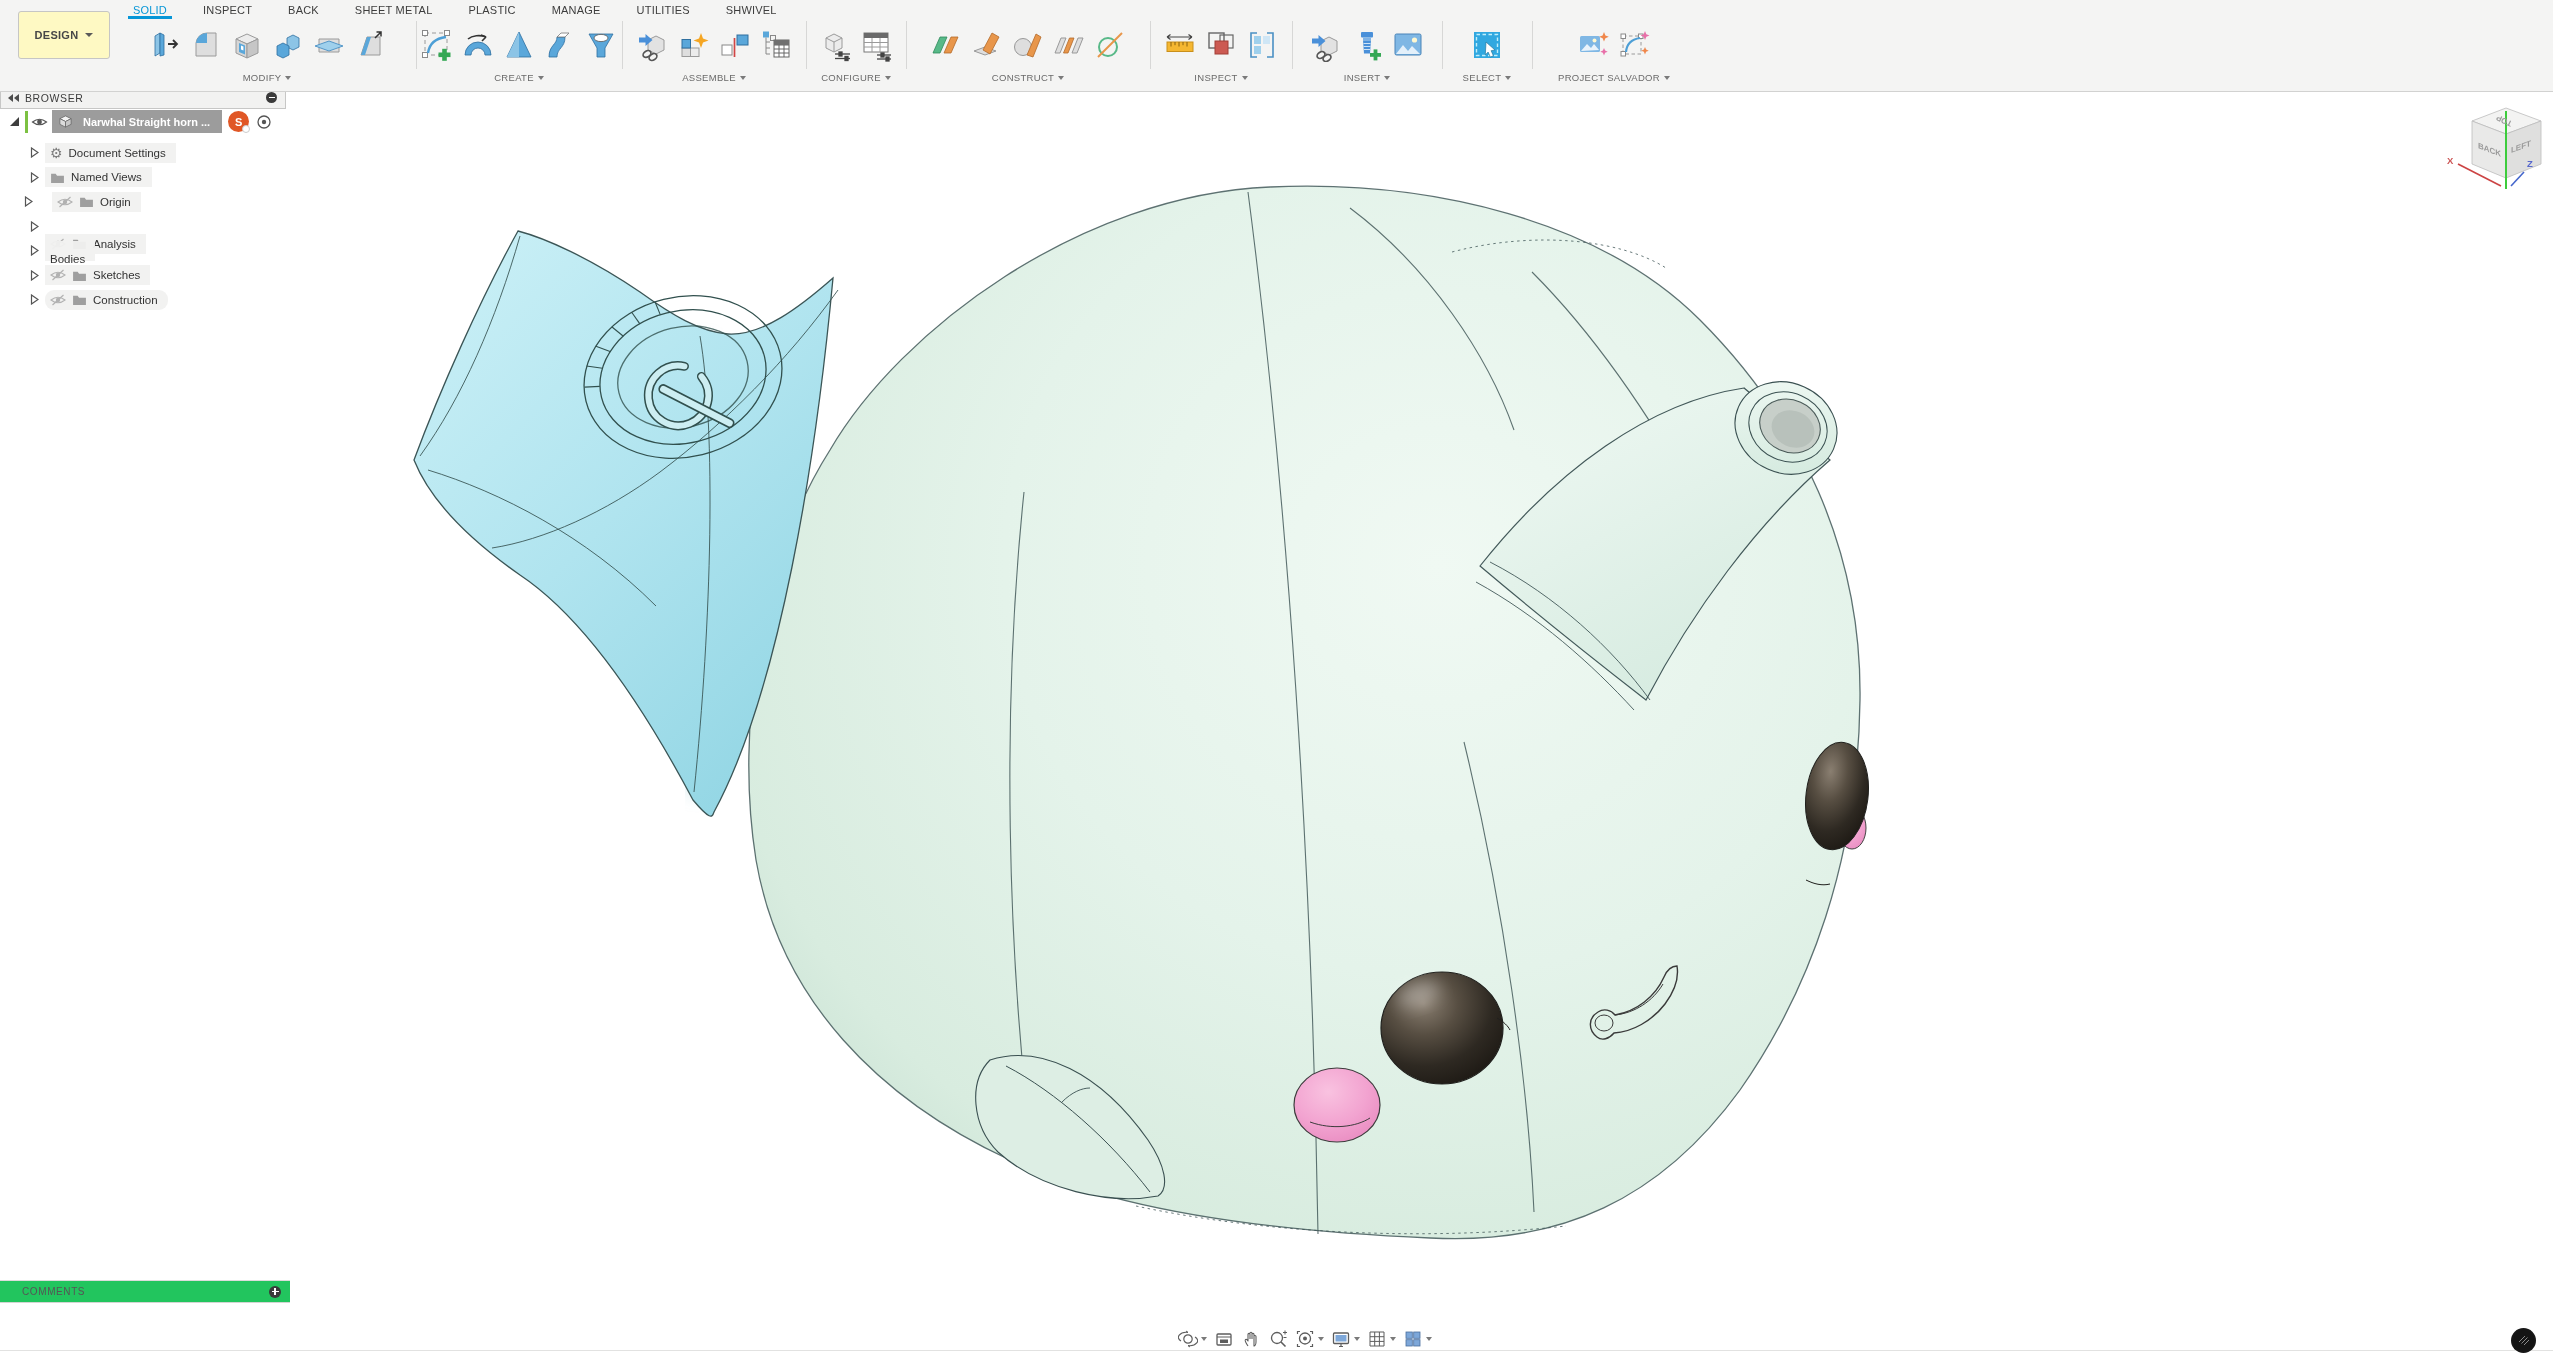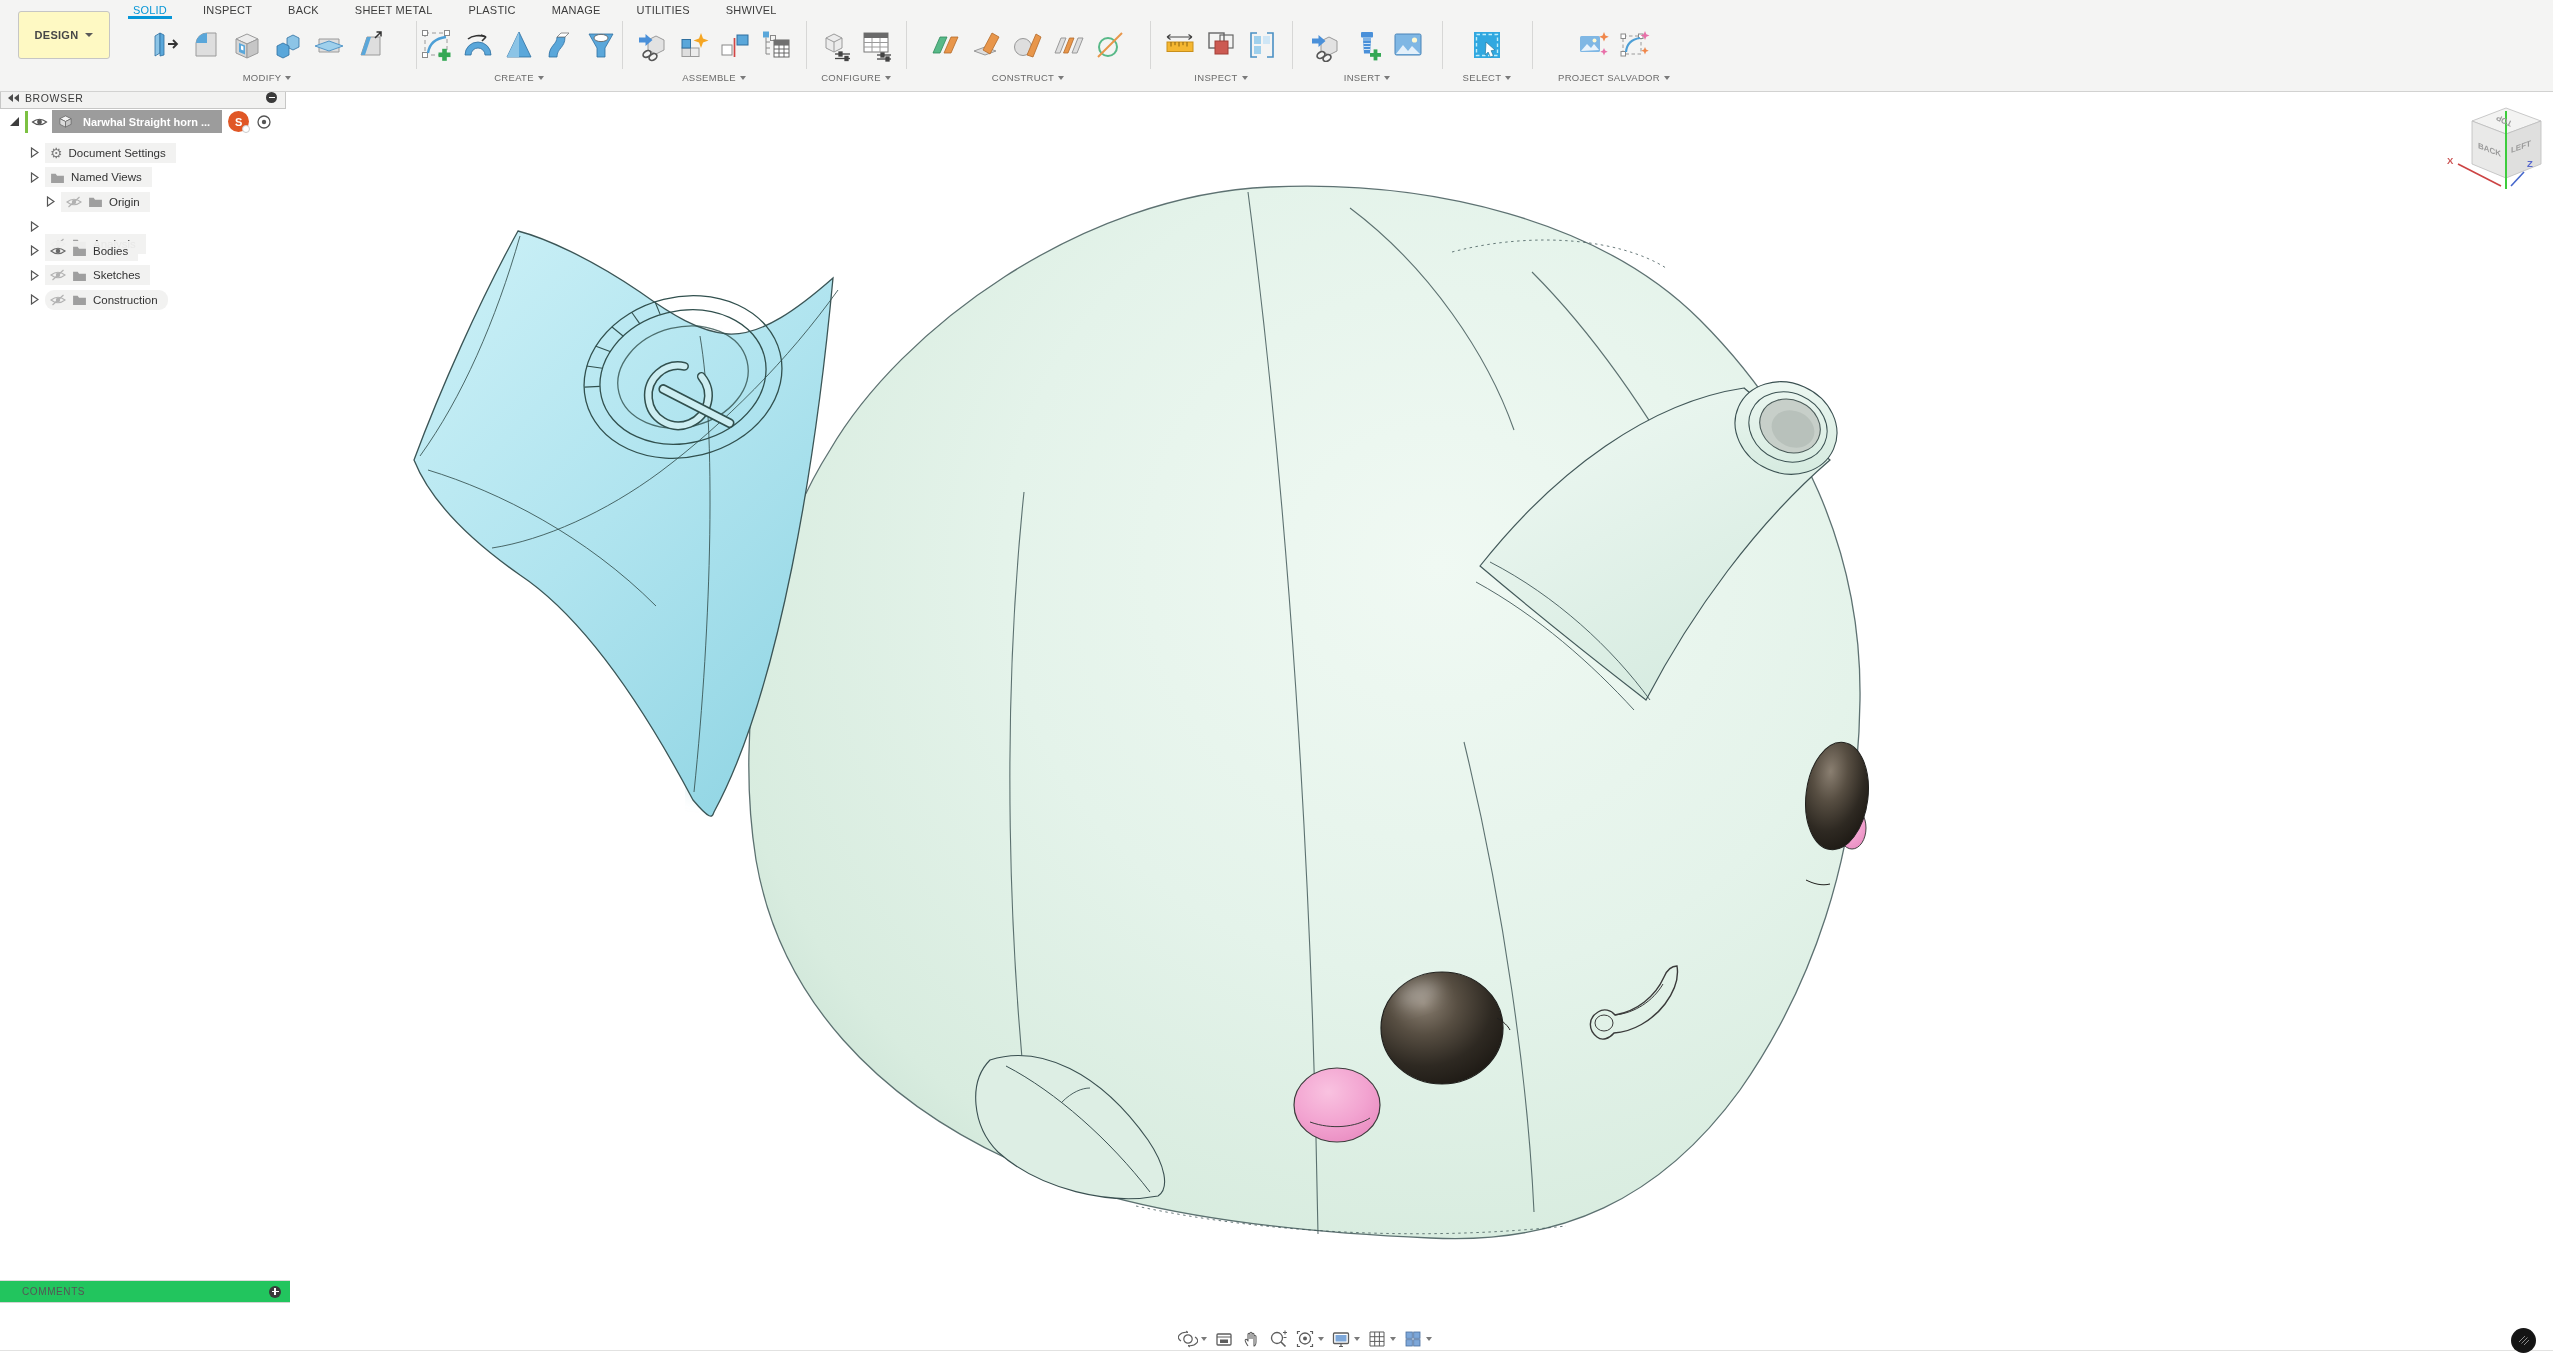--- a/index.html
+++ b/index.html
@@ -551,21 +551,21 @@
         <path d="M1.5,1 L8,5.5 L1.5,10 Z" fill="none" stroke="#555" stroke-width="1.2"></path>
         </svg>
       <span class="chip" style="margin-left:6px;">
         <svg width="15" height="11" viewBox="0 0 16 12">
           <path d="M1,2 h5 l1.5,2 H15 v8 H1 Z" fill="#9f9f9f"></path>
           </svg>
         <span class="rlabel">Named Views</span>
       </span>
     </div>
 
-    <div class="brow" style="left:46px;top:105px;">
+    <div class="brow" style="left:24px;top:105px;gap:13px;">
       <svg class="exp" viewBox="0 0 9 11">
         <path d="M1.5,1 L8,5.5 L1.5,10 Z" fill="none" stroke="#555" stroke-width="1.2"></path>
         </svg>
       <span class="chip" style="margin-left:6px;">
         <svg width="16" height="12" viewBox="0 0 16 12">
           <path d="M1,6 Q8,.5 15,6 Q8,11.5 1,6 Z" fill="none" stroke="#b2b2b2" stroke-width="1.1"></path>
           <circle cx="8" cy="6" r="2.2" fill="#b2b2b2"></circle>
             <line x1="2.5" y1="11" x2="13.5" y2="1" stroke="#b2b2b2" stroke-width="1.2"></line>
           </svg>
         <svg width="15" height="11" viewBox="0 0 16 12">
@@ -589,21 +589,21 @@
           <path d="M1,2 h5 l1.5,2 H15 v8 H1 Z" fill="#9f9f9f"></path>
           </svg>
         <span class="rlabel">Analysis</span>
       </span>
     </div>
 
     <div class="brow" style="left:30px;top:154px;">
       <svg class="exp" viewBox="0 0 9 11">
         <path d="M1.5,1 L8,5.5 L1.5,10 Z" fill="none" stroke="#555" stroke-width="1.2"></path>
         </svg>
-      <span class="chip" style="margin-left:6px;">
+      <span class="chip" style="margin-left:6px;flex-direction:column;">
         <svg width="16" height="12" viewBox="0 0 16 12">
           <path d="M1,6 Q8,.5 15,6 Q8,11.5 1,6 Z" fill="none" stroke="#6a6a6a" stroke-width="1.2"></path>
           <circle cx="8" cy="6" r="2.3" fill="#6a6a6a"></circle>
           </svg>
         <svg width="15" height="11" viewBox="0 0 16 12">
           <path d="M1,2 h5 l1.5,2 H15 v8 H1 Z" fill="#9f9f9f"></path>
           </svg>
         <span class="rlabel">Bodies</span>
       </span>
     </div>

